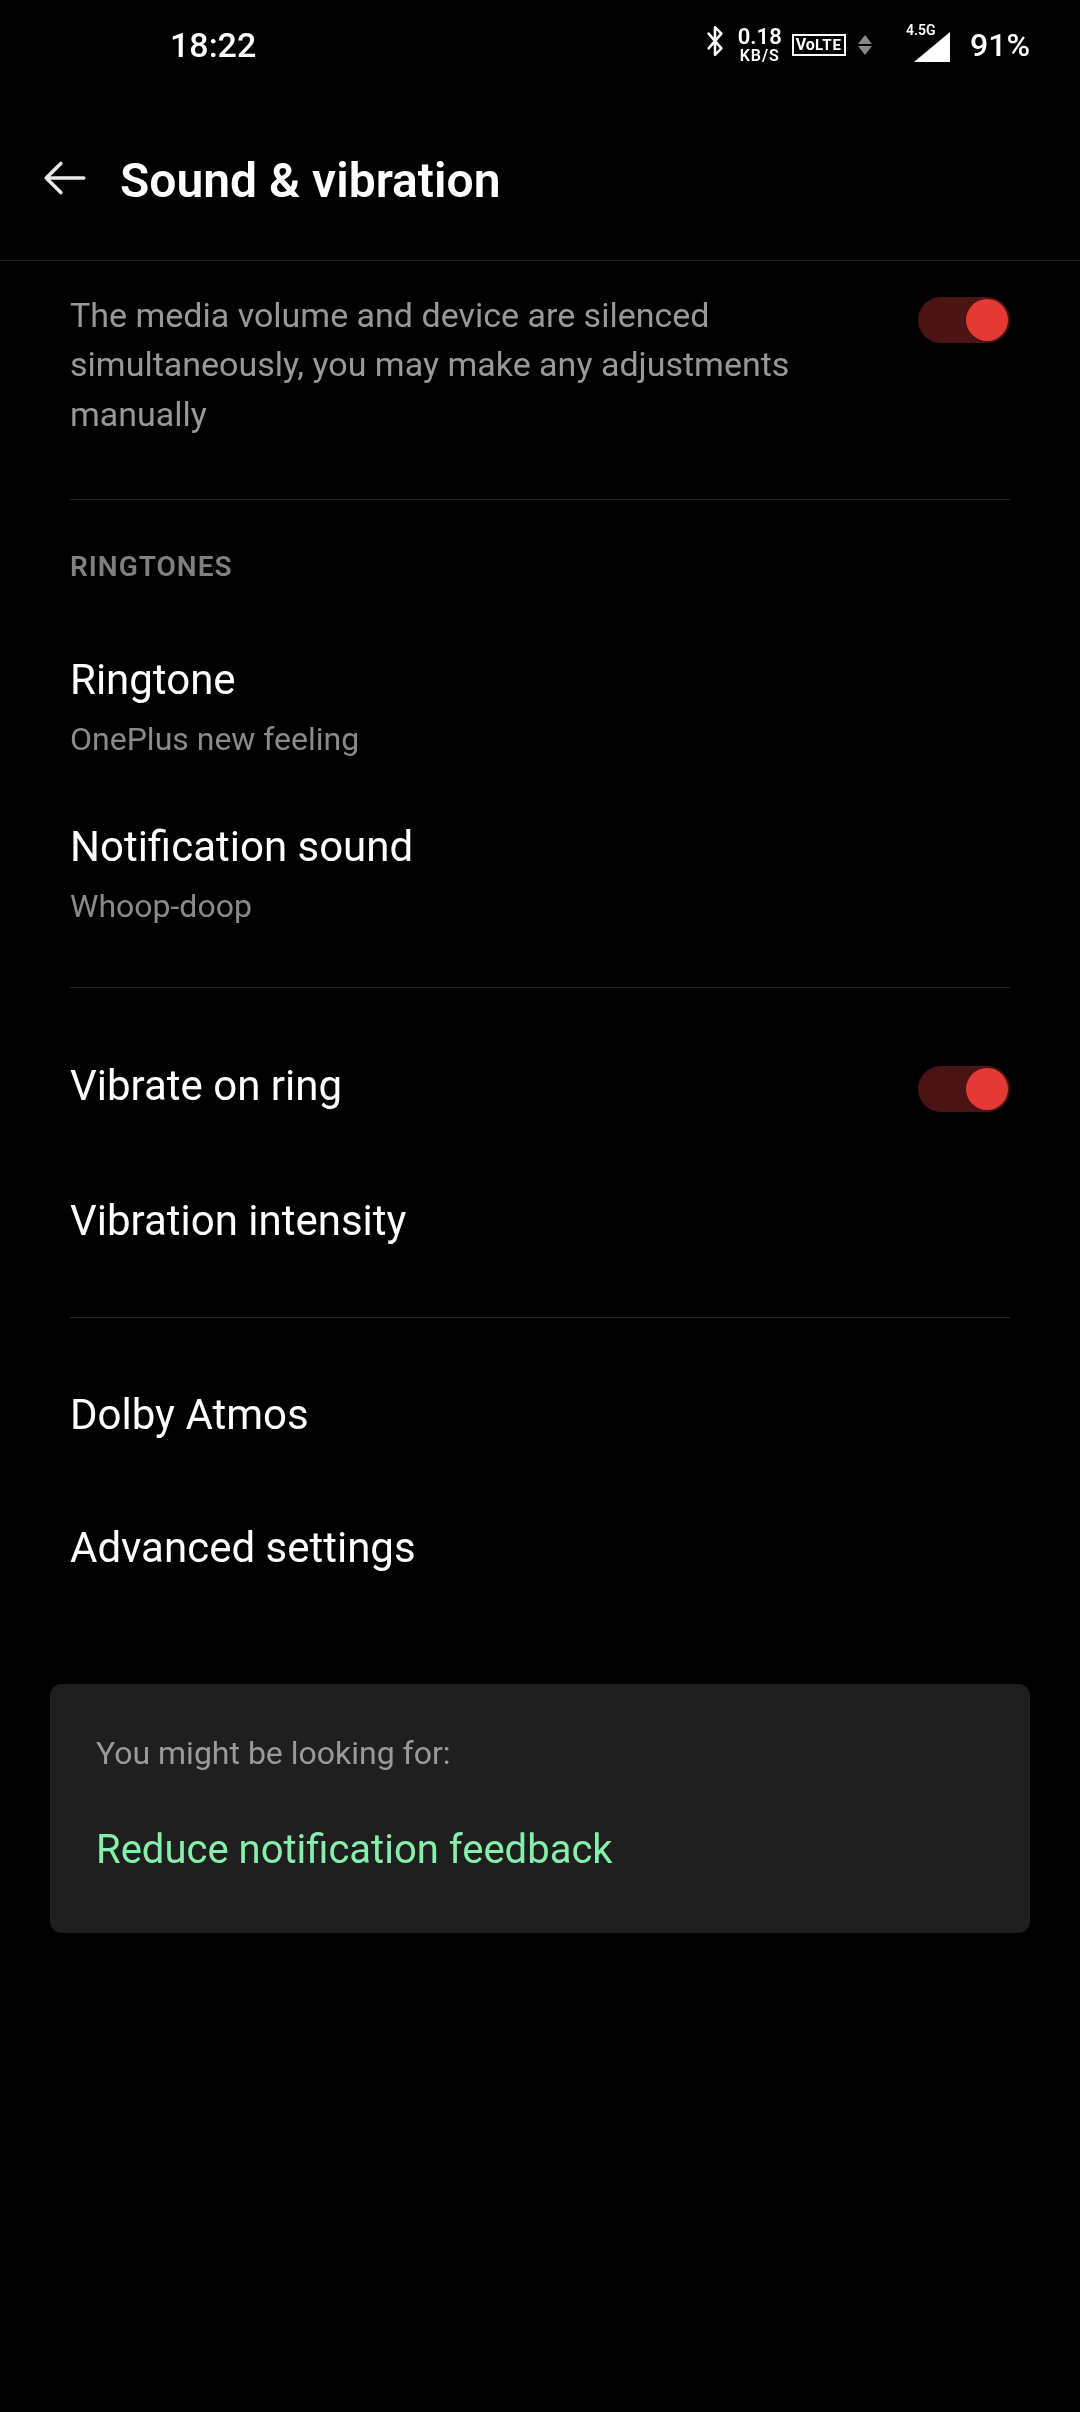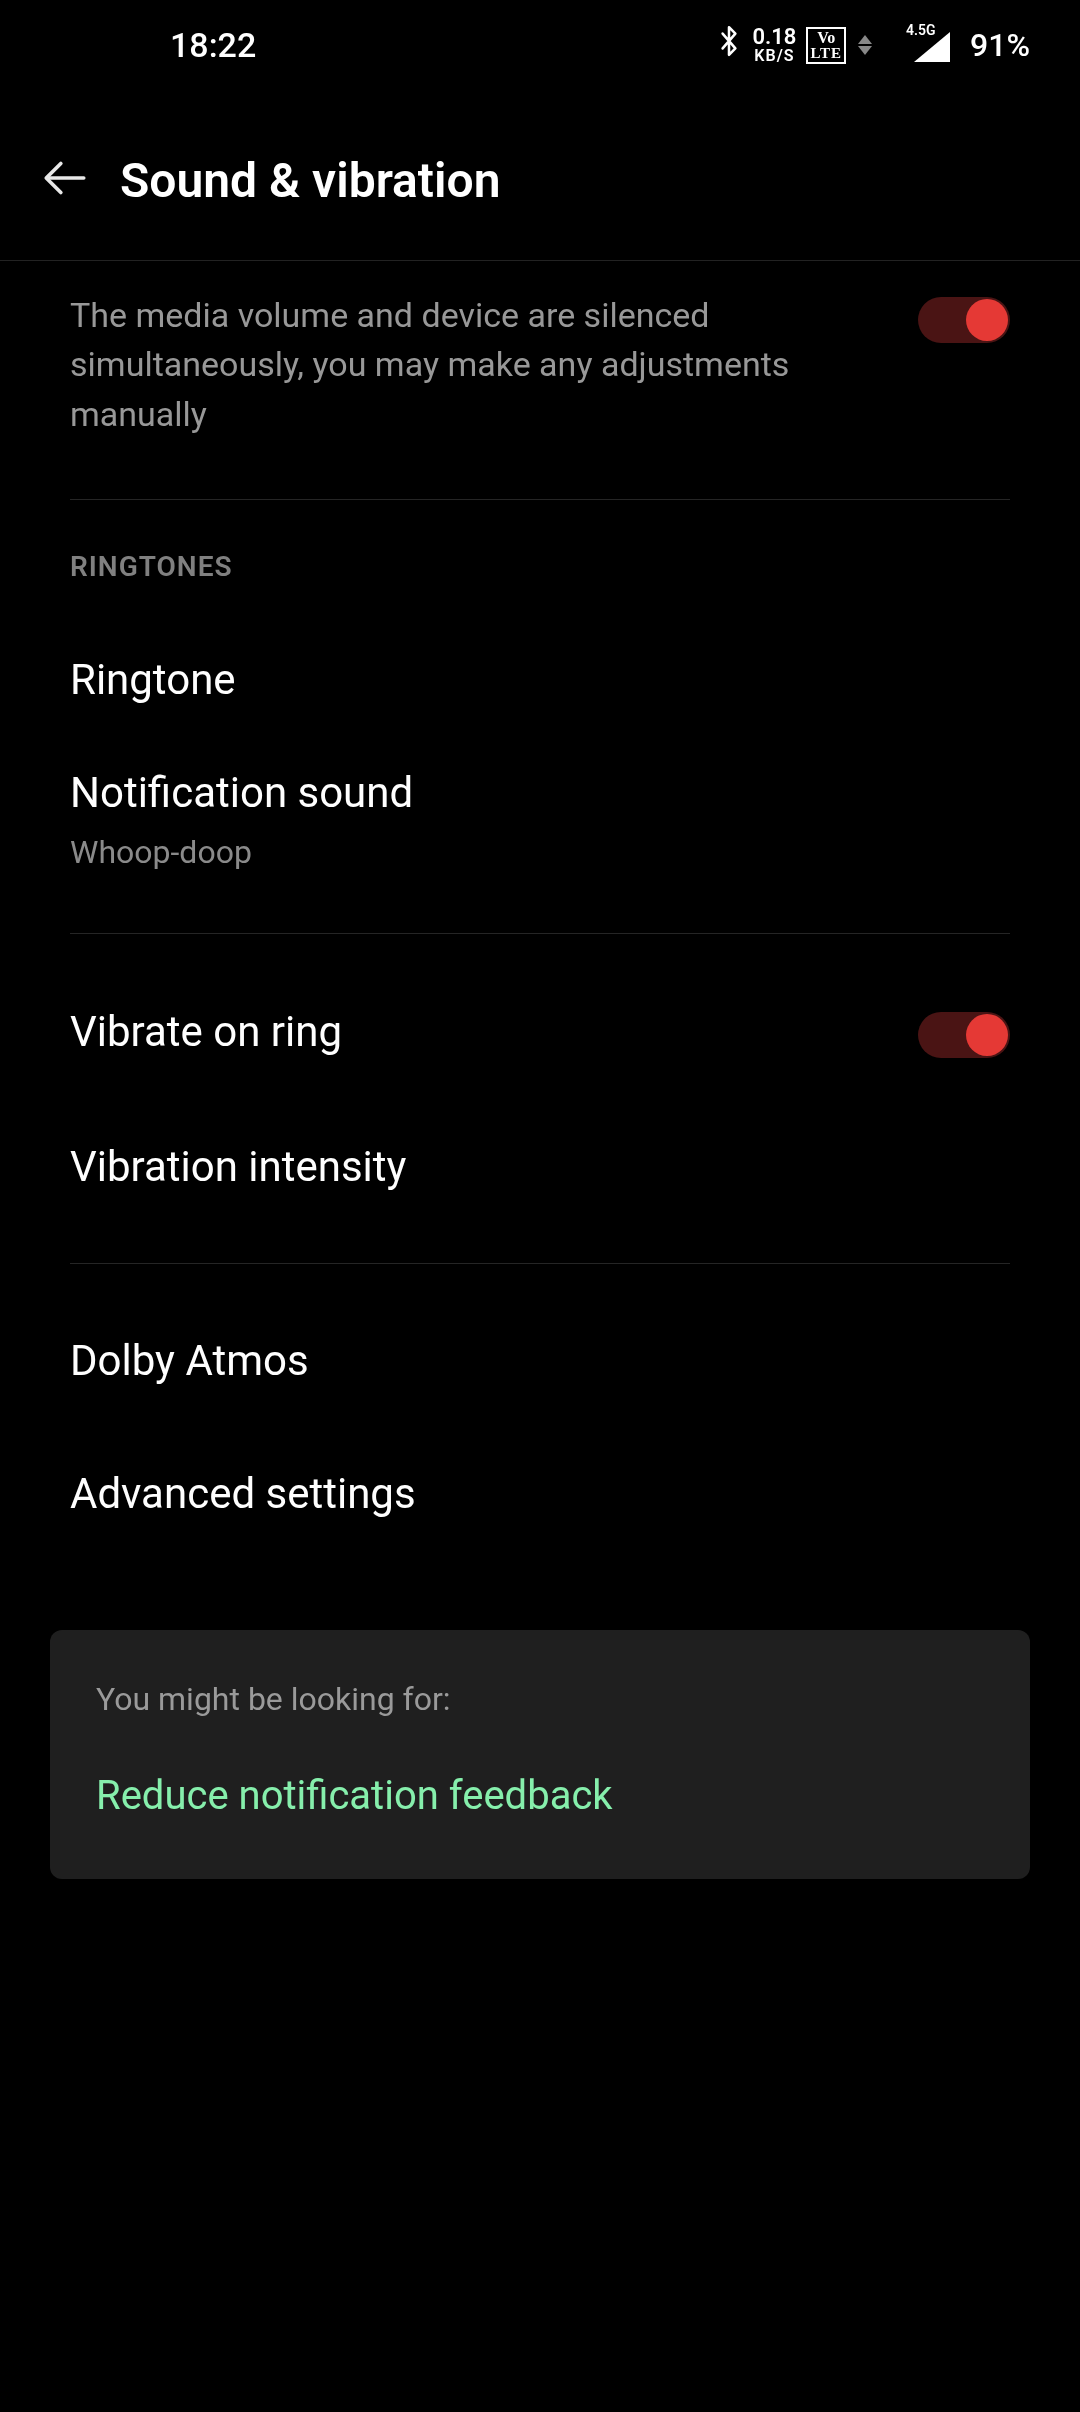--- a/index.html
+++ b/index.html
@@ -44,23 +44,22 @@
     font-weight: 600;
   }
   .kbs .unit { font-size: 16px; letter-spacing: 1px; }
   .volte {
     border: 2px solid #fff;
     padding: 1px 2px;
     font-size: 16px;
     font-weight: 700;
     line-height: 1;
     display: flex;
-    flex-direction: column;
-    align-items: center;
-    font-family: Liberation Serif, serif;
+    flex-direction: row;
+    align-items: center;
   }
   .volte .lte { font-size: 15px; letter-spacing: 1px; }
   .arrows {
     display: flex;
     flex-direction: column;
     gap: 2px;
     margin-left: 2px;
   }
   .arrows .tri {
     width: 0; height: 0;
@@ -231,20 +230,21 @@
       <div class="knob"></div>
     </div>
   </div>
 
   <div class="divider"></div>
 
   <div class="section-header">RINGTONES</div>
 
   <div class="list-item with-sub">
     <div class="title">Ringtone</div>
+    <div class="sub">OnePlus new feeling</div>
   </div>
 
   <div class="list-item with-sub">
     <div class="title">Notification sound</div>
     <div class="sub">Whoop-doop</div>
   </div>
 
   <div class="divider"></div>
 
   <div class="list-item switch-item">

